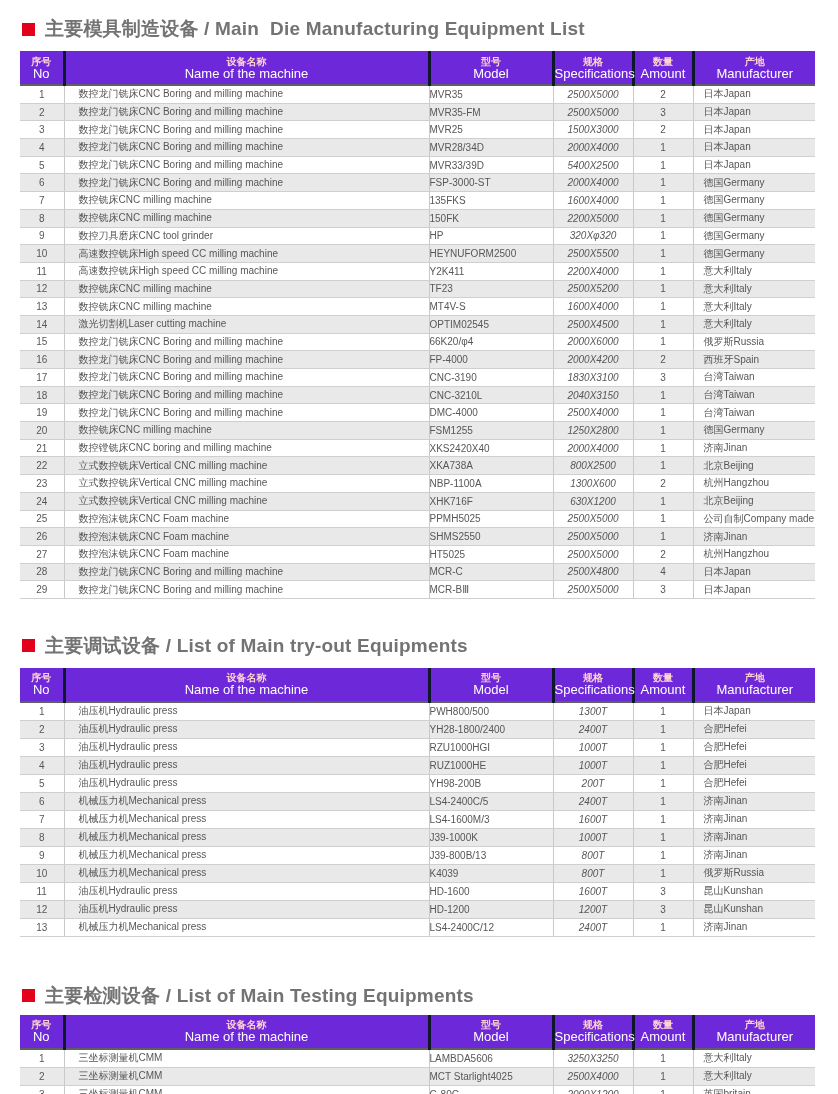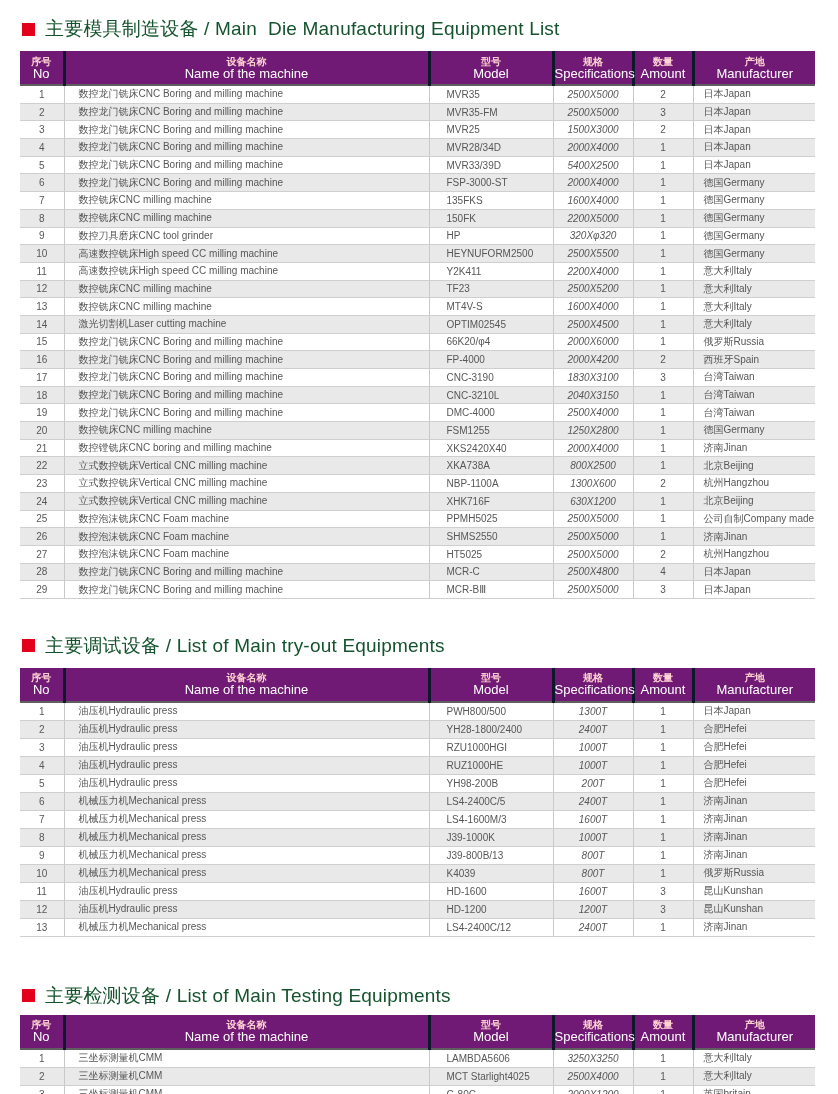--- a/index.html
+++ b/index.html
@@ -7,54 +7,54 @@
     width:838px;height:1094px;
     font-family:"Liberation Sans","DejaVu Sans",sans-serif;
     color:#555;
     overflow:hidden;
   }
   .page{padding:18px 23px 0 20px;}
 
   .section-title{display:flex;align-items:center;margin:0 0 11px 2px;height:22px;}
   .bullet{width:13px;height:13px;background:#e2001a;margin-right:10px;flex:0 0 auto;}
   .section-title h2{
-    margin:0;font-size:19px;font-weight:400;color:#14532d;
+    margin:0;font-size:19px;font-weight:700;color:#737373;
     white-space:pre-wrap;letter-spacing:.2px;line-height:22px;
   }
 
   table.equip{
     width:795px;border-collapse:collapse;table-layout:fixed;
   }
   .sec-2{margin-top:36px;}
   .sec-3{margin-top:48px;}
   .sec-3 .section-title{margin-bottom:8px;}
 
   thead th{
-    background:#701a75;height:33px;padding:0;vertical-align:middle;
+    background:#6d28d9;height:33px;padding:0;vertical-align:middle;
     font-weight:normal;text-align:center;
     border-bottom:2px solid #5f5f5f;
   }
   thead th + th{border-left:3px solid #0f172a;}
   thead .zh{display:block;font-size:10px;font-weight:bold;color:#ffd2d2;line-height:12px;}
   thead .en{display:block;font-size:13px;color:#ffffff;line-height:12px;}
 
   tbody td{
     font-size:10px;color:#575757;
     border-bottom:1px solid #cfcfcf;
     padding:0;vertical-align:middle;
     white-space:nowrap;overflow:hidden;
   }
   tbody td + td{border-left:1px solid #c9c9c9;}
   tbody tr:nth-child(even){background:#e9e9e9;}
   .t1 tbody td{height:16.7px;}
   .t2 tbody td,.t3 tbody td{height:17px;}
 
   td.col-no{text-align:center;}
   td.col-name{padding-left:14px;}
-  td.col-model{padding-left:17px;}
+  td.col-model{}
   td.col-spec{text-align:center;font-style:italic;}
   td.col-amount{text-align:center;}
   td.col-mfr{padding-left:10px;}
 
   col.c-no{width:44px;}  col.c-name{width:365px;} col.c-model{width:124px;}
   col.c-spec{width:80px;} col.c-amount{width:60px;} col.c-mfr{width:122px;}
 </style>
 </head>
 <body>
 

